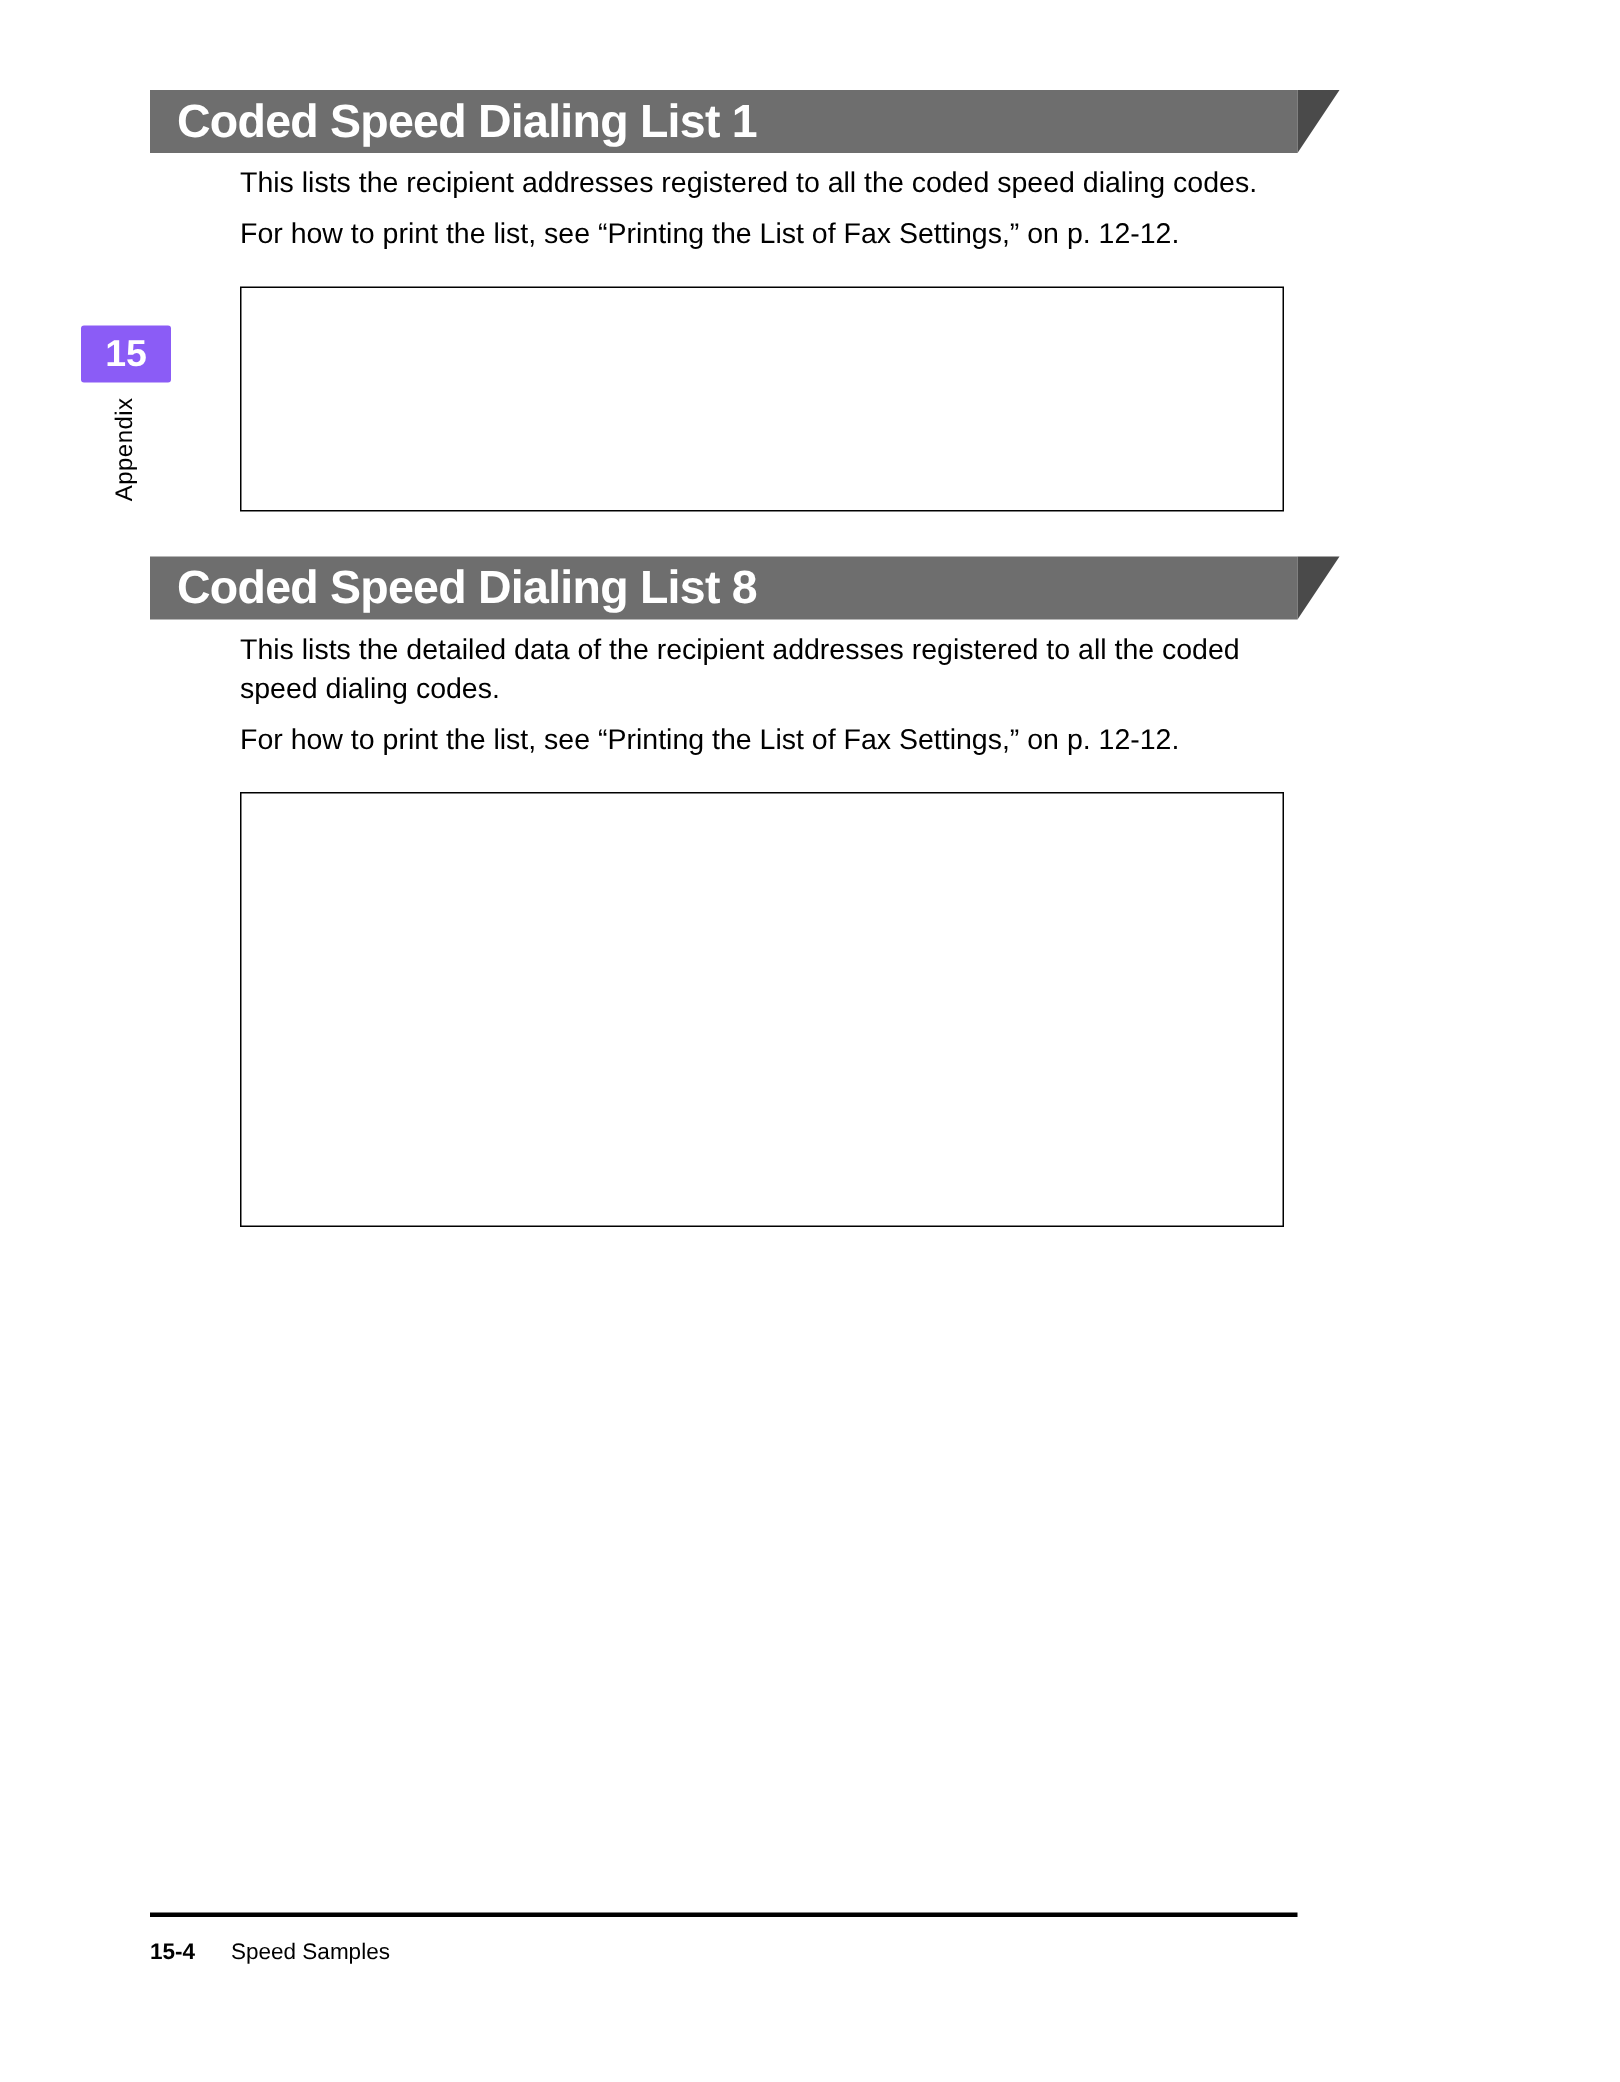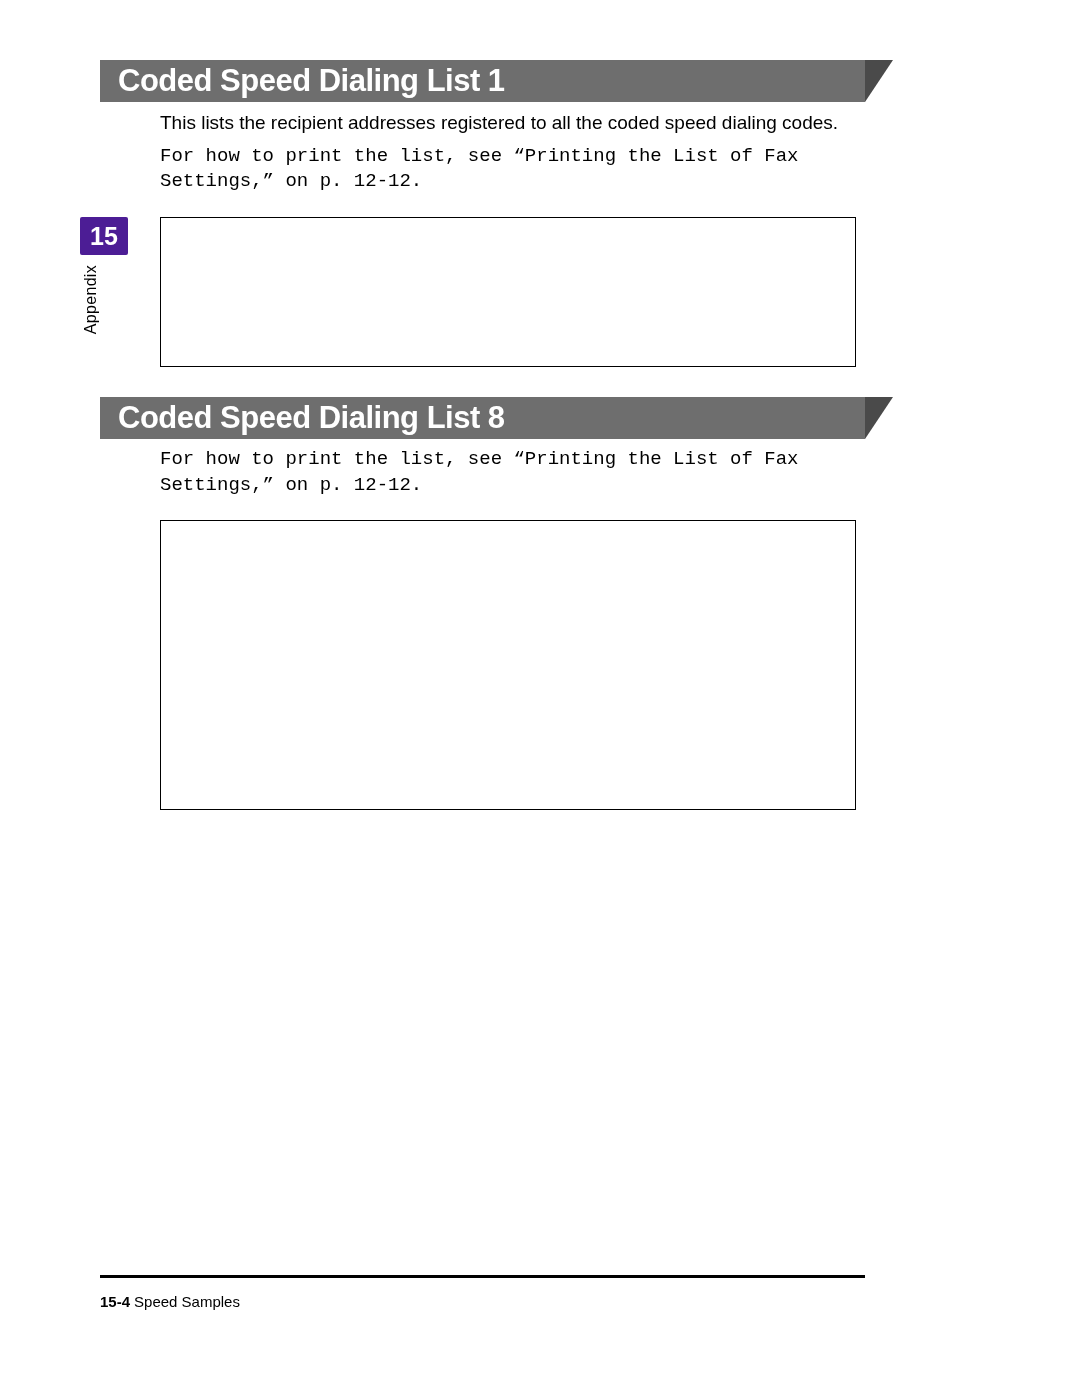--- a/index.html
+++ b/index.html
@@ -53,21 +53,20 @@
     }
     .body-text {
       margin-left: 160px;
       margin-right: 220px;
       font-size: 19px;
       line-height: 1.35;
       color: #000;
       margin-top: 8px;
     }
     .body-text.second {
-      font-family: Liberation Mono, monospace;
     }
     .image-placeholder {
       border: 1px solid #000;
       margin-left: 160px;
       margin-right: 224px;
       margin-top: 22px;
     }
     .image-placeholder.small {
       height: 150px;
     }
@@ -79,31 +78,30 @@
     }
     .side-tab {
       position: absolute;
       left: 54px;
       top: 217px;
       display: flex;
       flex-direction: column;
       align-items: center;
     }
     .side-tab-box {
-      background: #4c1d95;
+      background: #8b5cf6;
       color: #fff;
       font-weight: bold;
       font-size: 25px;
-      width: 48px;
+      width: 60px;
       height: 38px;
       display: flex;
       align-items: center;
       justify-content: center;
       border-radius: 2px;
-      margin-left: 26px;
     }
     .side-tab-label {
       writing-mode: vertical-rl;
       transform: rotate(180deg);
       font-size: 16px;
       margin-top: 10px;
       letter-spacing: 0.3px;
     }
     .footer {
       position: absolute;
@@ -111,21 +109,21 @@
       left: 100px;
       right: 215px;
     }
     .footer-rule {
       border-top: 3px solid #000;
       margin-bottom: 15px;
     }
     .footer-content {
       display: flex;
       align-items: center;
-      gap: 4px;
+      gap: 24px;
       font-size: 15px;
     }
     .footer-page {
       font-weight: bold;
     }
   </style>
 </head>
 <body>
 
 <div class="side-tab">
@@ -149,20 +147,21 @@
   <div class="image-placeholder small"></div>
 
   <div class="section-gap"></div>
 
   <div class="section-banner">
     <div class="section-banner-bg"></div>
     <span class="section-banner-text">Coded Speed Dialing List 8</span>
     <div class="section-banner-triangle"></div>
   </div>
 
+  <p class="body-text">This lists the detailed data of the recipient addresses registered to all the coded speed dialing codes.</p>
   <p class="body-text second">For how to print the list, see “Printing the List of Fax Settings,” on p. 12-12.</p>
 
   <div class="image-placeholder large"></div>
 
 </div>
 
 <div class="footer">
   <div class="footer-rule"></div>
   <div class="footer-content">
     <span class="footer-page">15-4</span>

